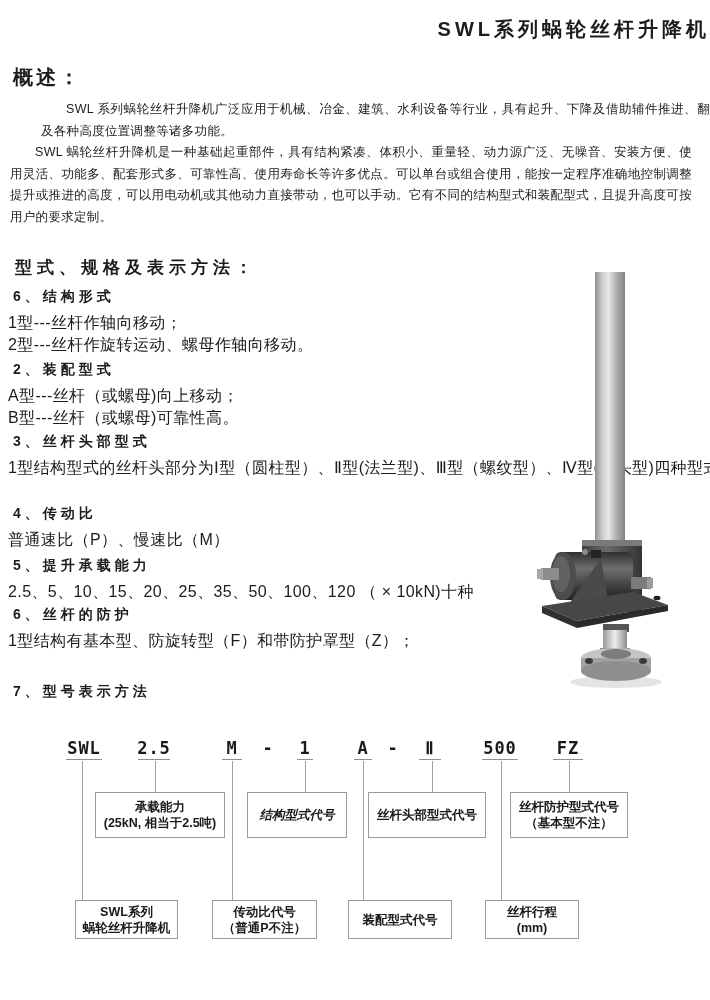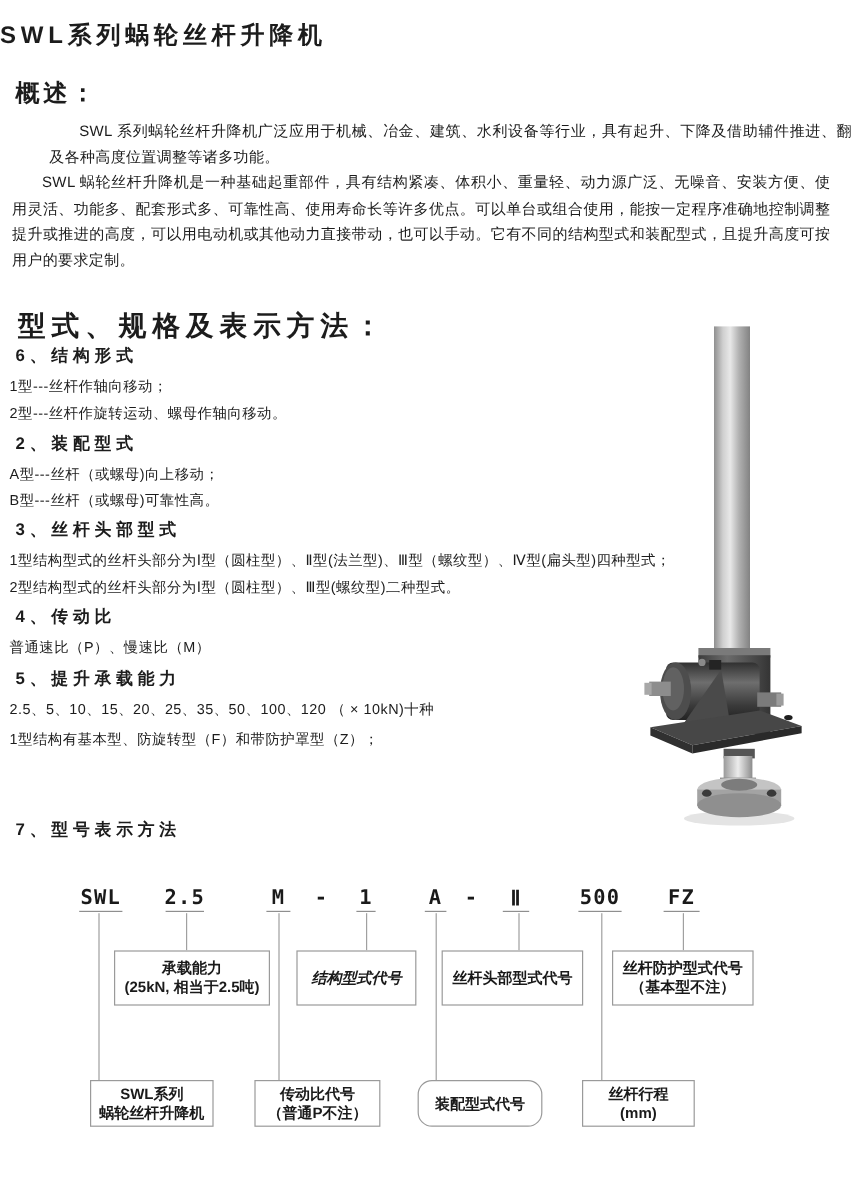--- a/index.html
+++ b/index.html
@@ -2,45 +2,45 @@
 <html><head>
 <meta charset="utf-8">
 <style>
   * { margin:0; padding:0; box-sizing:border-box; }
   html,body { background:#ffffff; }
   .page {
     position:relative; width:710px; height:1000px; background:#fff;
     font-family:"Liberation Sans", sans-serif; color:#1c1c1c; overflow:hidden;
   }
   .title {
-    position:absolute; top:16px; left:0; right:0; text-align:left;
+    position:absolute; top:16px; left:0; right:0; text-align:right;
     font-size:20px; font-weight:bold; letter-spacing:4px;
   }
   .ov-head {
     position:absolute; top:64px; left:13px;
     font-size:20px; font-weight:bold; letter-spacing:3px;
   }
   .para {
     position:absolute; left:10px; width:682px;
     font-size:12.5px; line-height:21.5px; text-indent:2em; text-align:justify;
     letter-spacing:0.3px;
   }
   .para1 { top:99px;margin-left:31px; }
   .para2 { top:142px; }
   .spec-head {
     position:absolute; top:256px; left:15px;
-    font-size:23px; font-weight:bold; letter-spacing:5px;
+    font-size:17px; font-weight:bold; letter-spacing:5px;
   }
   .sec { position:absolute; left:0; width:530px; }
   .sec-title {
     font-size:14px; font-weight:bold; letter-spacing:4px;
     margin-left:13px; margin-bottom:6px;
   }
   .sec-line {
-    font-size:12px; line-height:21.5px; margin-left:8px; letter-spacing:0.4px;
+    font-size:16px; line-height:21.5px; margin-left:8px; letter-spacing:0.4px;
     white-space:nowrap;
   }
   .photo { position:absolute; left:533px; top:262px; width:172px; height:428px; }
   
   #diagram { position:absolute; left:0; top:0; width:710px; height:1000px; pointer-events:none; }
   .code-part {
     position:absolute; top:738px; transform:translateX(-50%);
     font-family:"DejaVu Sans Mono","Liberation Mono",monospace;
     font-size:17px; font-weight:bold; letter-spacing:1px; white-space:nowrap; color:#1a1a1a;
   }
@@ -74,34 +74,34 @@
 
   <div class="sec" style="top:361px">
     <div class="sec-title">2、装配型式</div>
     <div class="sec-line">A型---丝杆（或螺母)向上移动；</div>
     <div class="sec-line">B型---丝杆（或螺母)可靠性高。</div>
   </div>
 
   <div class="sec" style="top:433px">
     <div class="sec-title">3、丝杆头部型式</div>
     <div class="sec-line">1型结构型式的丝杆头部分为Ⅰ型（圆柱型）、Ⅱ型(法兰型)、Ⅲ型（螺纹型）、Ⅳ型(扁头型)四种型式；</div>
-    <div class="sec-line">2型结构型式的丝杆头部分为Ⅰ型（圆柱型）、Ⅲ型(螺纹型)二种型式。</div>
   </div>
 
   <div class="sec" style="top:505px">
     <div class="sec-title">4、传动比</div>
     <div class="sec-line">普通速比（P）、慢速比（M）</div>
   </div>
 
   <div class="sec" style="top:557px">
     <div class="sec-title">5、提升承载能力</div>
     <div class="sec-line">2.5、5、10、15、20、25、35、50、100、120 （ × 10kN)十种</div>
   </div>
 
   <div class="sec" style="top:606px">
+    <div class="sec-title">6、丝杆的防护</div>
     <div class="sec-line">1型结构有基本型、防旋转型（F）和带防护罩型（Z）；</div>
   </div>
 
   <div class="sec" style="top:683px">
     <div class="sec-title">7、型号表示方法</div>
   </div>
 
   <div class="photo">
     <svg viewBox="0 0 172 428" width="172" height="428">
       <defs>
@@ -201,21 +201,21 @@
         <div>（基本型不注）</div>
       </div>
       <div class="dbox" style="left: 75px; top: 900px; width: 103px; height: 39px;">
         <div>SWL系列</div>
         <div>蜗轮丝杆升降机</div>
       </div>
       <div class="dbox" style="left: 212px; top: 900px; width: 105px; height: 39px;">
         <div>传动比代号</div>
         <div>（普通P不注）</div>
       </div>
-      <div class="dbox" style="left: 348px; top: 900px; width: 104px; height: 39px; border-radius: 12px;">
+      <div class="dbox" style="left: 348px; top: 900px; width: 104px; height: 39px;">
         <div>装配型式代号</div>
       </div>
       <div class="dbox" style="left: 485px; top: 900px; width: 94px; height: 39px;">
         <div>丝杆行程</div>
         <div>(mm)</div>
       </div>
     </div>
 
 </div>
 

